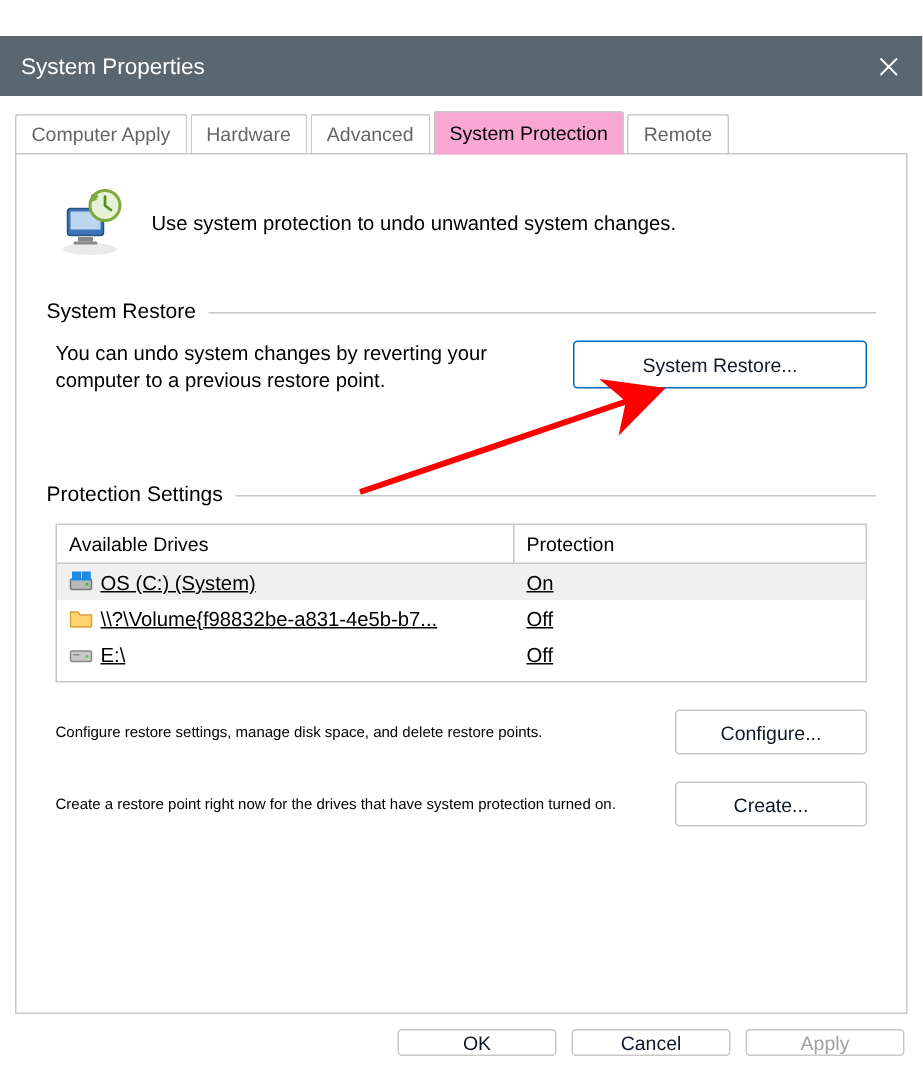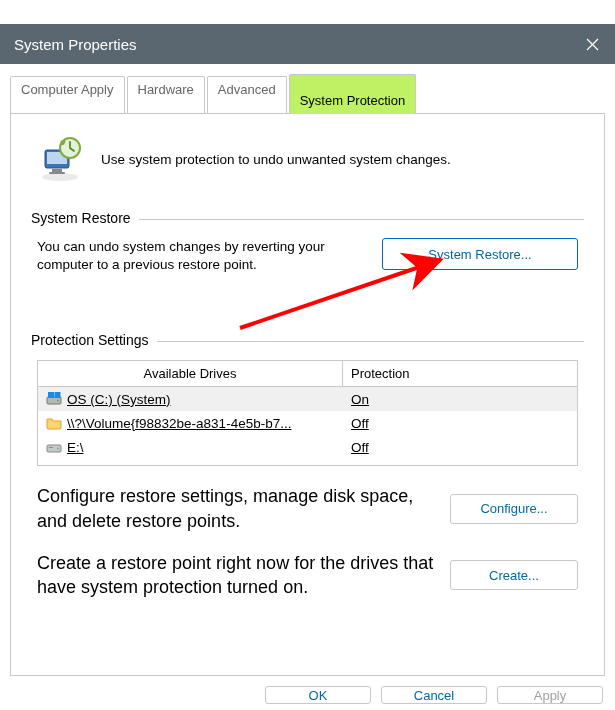--- a/index.html
+++ b/index.html
@@ -6,51 +6,51 @@
   body { font-family: "Segoe UI", Arial, sans-serif; font-size: 13px; color: #000; background: #fff; width: 615px; height: 710px; overflow: hidden; }
   .window { width: 615px; height: 710px; display: flex; flex-direction: column; }
   .titlebar { background: #5a6670; color: #fff; height: 40px; display: flex; align-items: center; justify-content: space-between; padding: 0 0 0 14px; margin-top: 24px; }
   .titlebar-title { font-size: 15px; font-weight: 400; }
   .close-btn { width: 46px; height: 40px; display: flex; align-items: center; justify-content: center; cursor: pointer; }
   .close-btn svg { width: 13px; height: 13px; stroke: #fff; stroke-width: 1.2; }
   .body { flex: 1; display: flex; flex-direction: column; padding: 10px 10px 6px 10px; background: #fff; }
   .tabs { display: flex; gap: 2px; position: relative; z-index: 2; }
   .tab { border: 1px solid #c8c8c8; border-bottom: none; padding: 5px 10px 5px 10px; background: #fff; cursor: pointer; font-size: 13px; color: #000; border-radius: 2px 2px 0 0; position: relative; }
   .tab:not(.active) { margin-top: 2px; color: #666; }
-  .tab.active { background: #bef264; padding-top: 18px; padding-bottom: 6px; margin-bottom: -1px; z-index: 3; }
+  .tab.active { background: #f9a8d4; padding-top: 6px; padding-bottom: 6px; margin-bottom: -1px; z-index: 3; }
   .tab-panel { border: 1px solid #c8c8c8; padding: 16px 20px 14px 20px; flex: 1; position: relative; }
   .intro-row { display: flex; align-items: center; gap: 18px; margin: 6px 0 22px 6px; }
   .intro-text { font-size: 13.5px; }
   .groupbox { margin-top: 28px; position: relative; }
   .group-title { font-size: 14px; }
   .group-heading { display: flex; align-items: center; gap: 8px; margin-bottom: 12px; }
   .group-heading .line { flex: 1; height: 1px; background: #c8c8c8; margin-top: 2px; }
   .row { display: flex; align-items: flex-start; gap: 10px; margin-top: 12px; }
   .row .text { flex: 1; font-size: 13.5px; line-height: 1.35; }
-  .btn { min-width: 128px; height: 30px; border: 1px solid #c8c8c8; background: #fff; font-size: 13px; color: #0369a1; cursor: pointer; border-radius: 3px; padding: 0 12px; }
+  .btn { min-width: 128px; height: 30px; border: 1px solid #c8c8c8; background: #fff; font-size: 13px; color: #0f172a; cursor: pointer; border-radius: 3px; padding: 0 12px; }
   .btn.highlight { border: 1px solid #0067c0; min-width: 196px; height: 32px; }
   .btn:disabled { color: #a0a0a0; cursor: default; }
   .drives-box { border: 1px solid #c8c8c8; margin-top: 6px; }
   .drives-header { display: flex; border-bottom: 1px solid #c8c8c8; }
   .drives-header .col { padding: 5px 8px; font-size: 13px; border-right: 1px solid #c8c8c8; }
   .drives-header .col:last-child { border-right: none; }
-  .col-drive { flex: 0 0 305px; text-align: center; }
+  .col-drive { flex: 0 0 305px; }
   .col-prot  { flex: 1; }
   .drive-row { display: flex; align-items: center; height: 24px; }
   .drive-row .col { padding: 0 8px; display: flex; align-items: center; gap: 5px; white-space: nowrap; overflow: hidden; text-overflow: ellipsis; font-size: 13.5px; text-decoration: underline; }
   .drive-row .col-drive { flex: 0 0 305px; }
   .drive-row .col-prot { flex: 1; }
   .drive-row.selected { background: #f0f0f0; }
   .icon-os { width: 16px; height: 16px; display: flex; align-items: center; justify-content: center; flex: none; }
   .footer-btns { display: flex; gap: 10px; justify-content: flex-end; padding: 10px 2px 0 0; }
   .footer-btns .btn { width: 106px; min-width: 0; height: 18px; }
   .arrow-overlay { position: absolute; left: 230px; top: 248px; pointer-events: none; z-index: 50; }
   .group-inner { padding: 0 6px; }
   .configure-row { display: flex; align-items: center; gap: 10px; margin-top: 18px; }
-  .configure-row .text { flex: 1; font-size: 18px; line-height: 1.35; }
+  .configure-row .text { flex: 1; font-size: 10px; line-height: 1.35; }
   .btn-side { min-width: 128px; height: 30px; }
   .spacer-sm { height: 6px; }
 </style>
 </head>
 <body>
 
 <div class="window">
 
   <div class="titlebar">
     <span class="titlebar-title">System Properties</span>
@@ -62,20 +62,21 @@
     </div>
   </div>
 
   <div class="body">
 
     <div class="tabs">
       <div class="tab">Computer Apply</div>
       <div class="tab">Hardware</div>
       <div class="tab">Advanced</div>
       <div class="tab active">System Protection</div>
+      <div class="tab">Remote</div>
     </div>
 
     <div class="tab-panel">
 
       <div class="intro-row">
         <span class="icon-os" style="width:46px;height:46px">
           <svg width="46" height="46" viewBox="0 0 46 46">
             <ellipse cx="23" cy="41" rx="18" ry="4" fill="#d6d6d6" opacity="0.5"></ellipse>
             <rect x="8" y="14" width="24" height="18" rx="2" fill="#3d73b8" stroke="#28517f" stroke-width="1"></rect>
             <rect x="10" y="16" width="20" height="12" fill="#bcd6ef"></rect>

